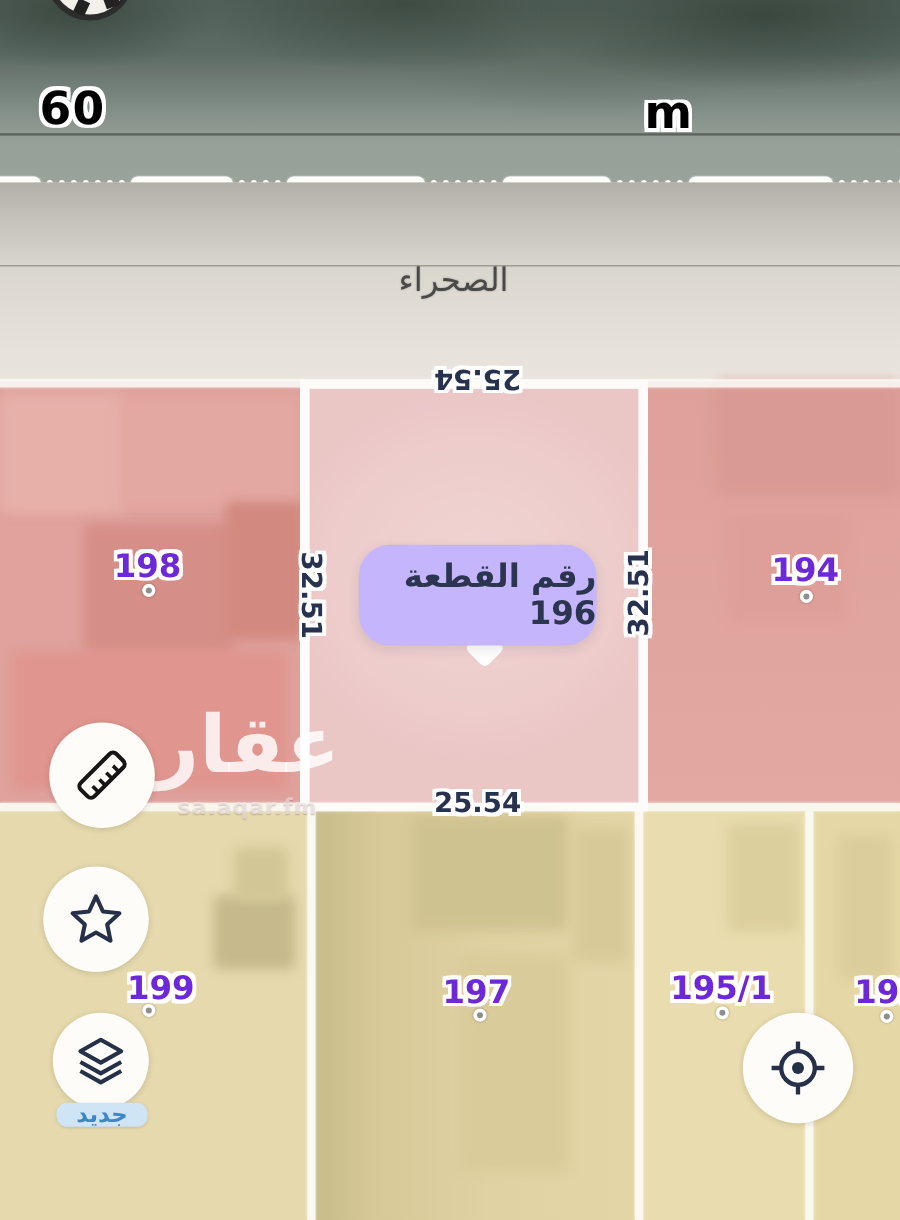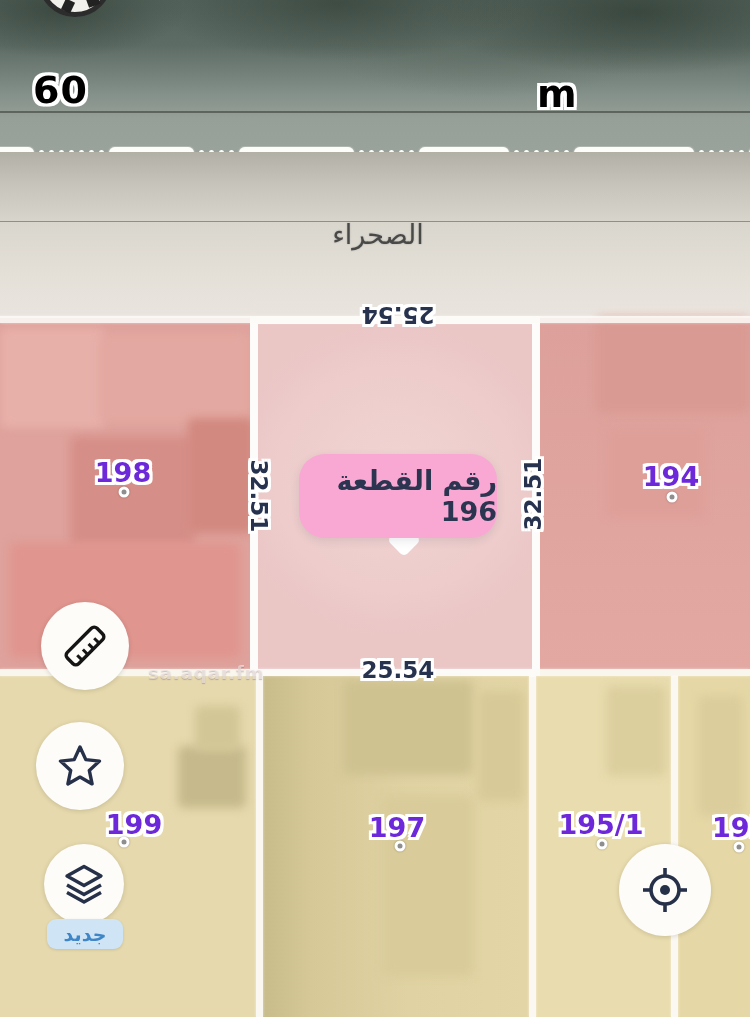--- a/index.html
+++ b/index.html
@@ -51,34 +51,34 @@
      -3px -3px 0 #fff, 3px -3px 0 #fff, -3px 3px 0 #fff, 3px 3px 0 #fff,
      -3px 0 0 #fff, 3px 0 0 #fff, 0 -3px 0 #fff, 0 3px 0 #fff; }
   .bigroad{font-size:38px;font-weight:700;color:#000000;letter-spacing:1px;}
   .plotnum{font-size:27px;font-weight:700;color:#6d28d9;white-space:nowrap;transform:translate(-50%,-50%);}
   .dim{font-size:23px;font-weight:700;color:#27324f;white-space:nowrap;}
   .marker-dot{width:11px;height:11px;border-radius:50%;background:#fff;box-shadow:0 0 2px rgba(0,0,0,.35);transform:translate(-50%,-50%);}
   .marker-dot::after{content:"";position:absolute;left:3px;top:3px;width:5px;height:5px;border-radius:50%;background:#8e8e8e;}
   .streetname{font-size:27px;color:#3d3d3d;opacity:.92;text-shadow:0 0 2px rgba(60,60,60,.35);transform:translate(-50%,-50%);}
 
   
-  .bubble{left:299px;top:454px;width:198px;height:84px;background:#f9a8d4;border-radius:26px;
+  .bubble{left:299px;top:454px;width:198px;height:84px;background:#c4b5fd;border-radius:26px;
     box-shadow:0 3px 10px rgba(30,30,60,.10);display:flex;align-items:center;justify-content:center;direction:rtl;}
   .bubble span{font-size:27px;font-weight:700;color:#2b3550;}
   .bubble-tail{left:392px;top:528px;width:24px;height:24px;background:#fff;border-radius:5px;transform:rotate(45deg);}
 
   
   .wm-brand{left:128px;top:588px;font-size:66px;font-weight:700;color:rgba(255,255,255,.82);line-height:1;}
   .wm-url{left:148px;top:662px;font-size:18px;font-weight:700;color:rgba(255,255,255,.5);letter-spacing:1px;
     text-shadow:0 1px 1px rgba(120,80,80,.35);}
 
   
   .btn{border-radius:50%;background:#fdfcf8;box-shadow:0 1px 5px rgba(0,0,0,.14);
     display:flex;align-items:center;justify-content:center;}
-  .badge{left:47px;top:919px;width:76px;height:30px;background:#cfe4f4;border-radius:9px;
+  .badge{left:47px;top:919px;width:76px;height:20px;background:#cfe4f4;border-radius:9px;
     display:flex;align-items:center;justify-content:center;box-shadow:0 1px 3px rgba(0,0,0,.12);}
   .badge span{font-size:19px;font-weight:700;color:#3f86c7;}
 
   
   .compass{left:38px;top:-57px;width:74px;height:74px;border-radius:50%;
     background:#f2f0ea;border:5px solid #2c2c2c;}
   .compass i{position:absolute;background:#222;}
 </style>
 </head>
 <body>
@@ -182,20 +182,21 @@
   <div class="abs dim halo" style="left:398px;top:315px;transform:translate(-50%,-50%) rotate(180deg);">25.54</div>
   <div class="abs dim halo" style="left:398px;top:670px;transform:translate(-50%,-50%);">25.54</div>
   <div class="abs dim halo" style="left:259px;top:496px;transform:translate(-50%,-50%) rotate(90deg);">32.51</div>
   <div class="abs dim halo" style="left:533px;top:494px;transform:translate(-50%,-50%) rotate(-90deg);">32.51</div>
 
   <div class="abs bubble-tail"></div>
   <div class="abs bubble">
     <span>رقم القطعة 196</span>
   </div>
 
+  <div class="abs wm-brand">عقار</div>
   <div class="abs wm-url">sa.aqar.fm</div>
 
   <div class="abs btn" style="left:41px;top:602px;width:88px;height:88px;">
     <svg width="54" height="54" viewBox="0 0 54 54">
       <g transform="rotate(-45 27 27)">
         <rect x="6" y="19" width="42" height="16" rx="4" fill="none" stroke="#151515" stroke-width="3.4"></rect>
         <line x1="15" y1="35" x2="15" y2="28" stroke="#151515" stroke-width="3"></line>
         <line x1="23" y1="35" x2="23" y2="28" stroke="#151515" stroke-width="3"></line>
         <line x1="31" y1="35" x2="31" y2="28" stroke="#151515" stroke-width="3"></line>
         <line x1="39" y1="35" x2="39" y2="28" stroke="#151515" stroke-width="3"></line>

